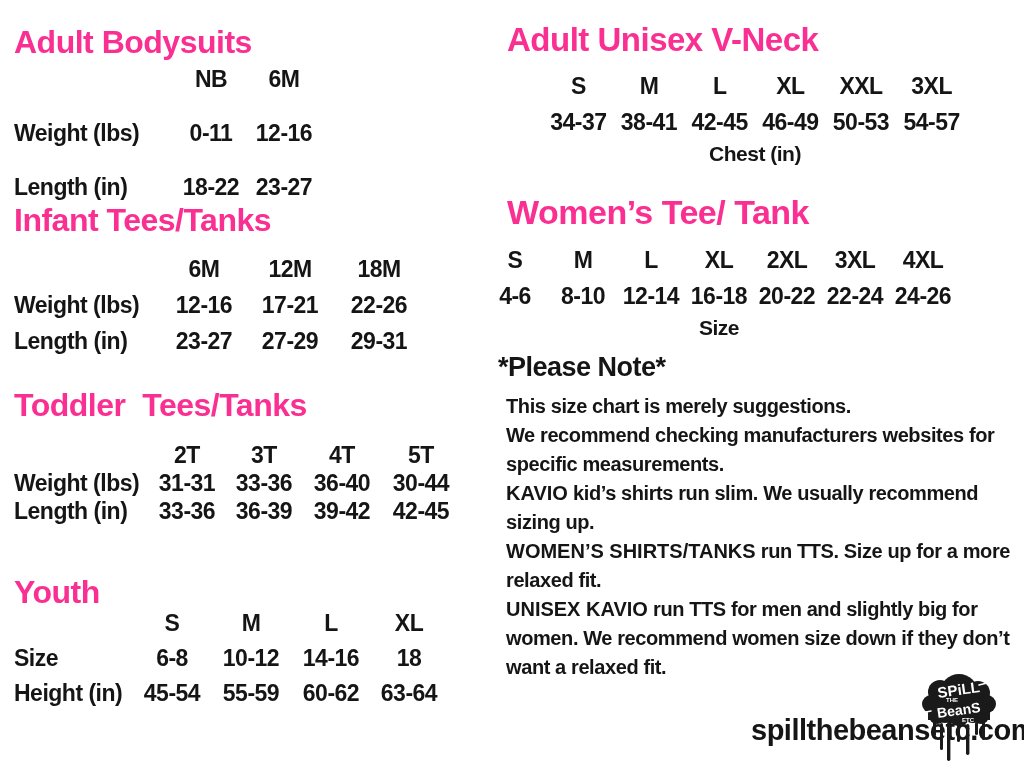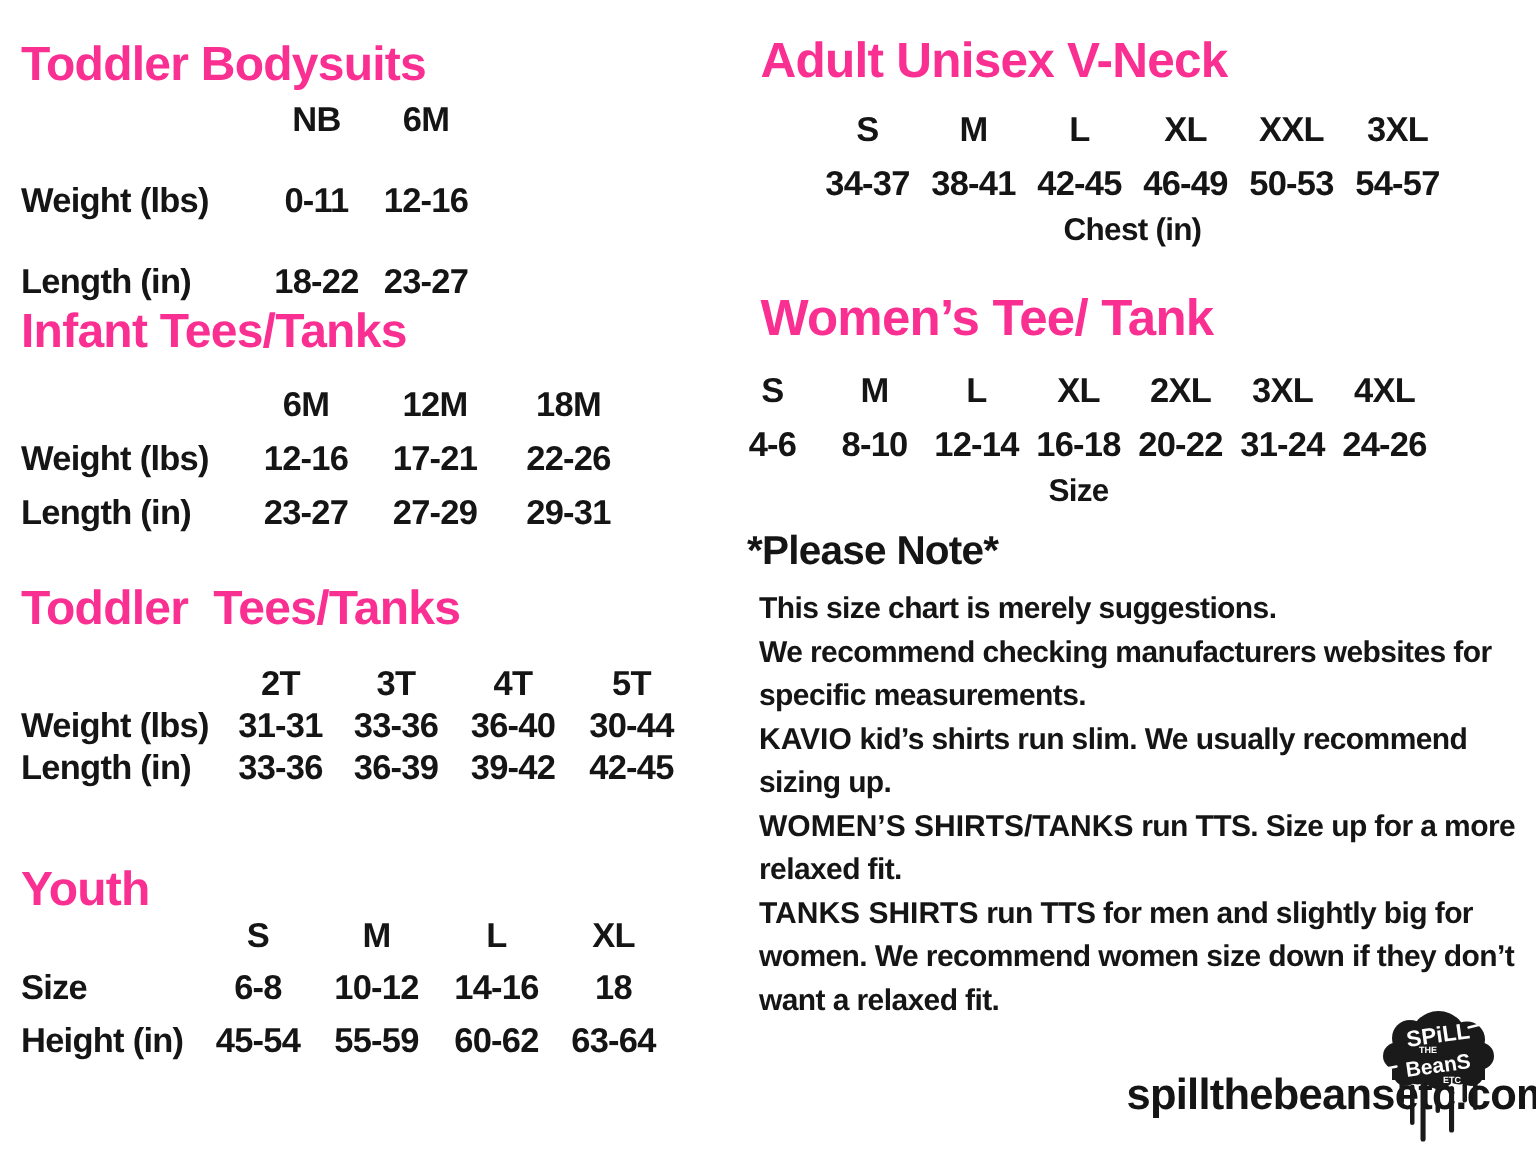--- a/index.html
+++ b/index.html
@@ -48,21 +48,21 @@
   
   #website{position:absolute;left:725px;top:714px;font-size:29px;font-weight:bold;letter-spacing:-0.5px;margin-left:26px;}
   #logo{position:absolute;left:918px;top:666px;width:82px;height:100px;}
 </style>
 </head>
 <body>
 
 <div class="canvas">
 
   <section class="sec" id="sec-ib">
-    <h2 class="t-title">Toddler Bodysuits</h2>
+    <h2 class="t-title">Adult Bodysuits</h2>
     <div class="grid grid-ib">
       <span class="lbl"></span>
       <span class="hdr">NB</span>
       <span class="hdr">6M</span>
       <span class="lbl">Weight (lbs)</span>
       <span class="val">0-11</span>
       <span class="val">12-16</span>
       <span class="lbl">Length (in)</span>
       <span class="val">18-22</span>
       <span class="val">23-27</span>
@@ -156,33 +156,33 @@
       <span class="hdr">L</span>
       <span class="hdr">XL</span>
       <span class="hdr">2XL</span>
       <span class="hdr">3XL</span>
       <span class="hdr">4XL</span>
       <span class="val">4-6</span>
       <span class="val">8-10</span>
       <span class="val">12-14</span>
       <span class="val">16-18</span>
       <span class="val">20-22</span>
-      <span class="val">31-24</span>
+      <span class="val">22-24</span>
       <span class="val">24-26</span>
     </div>
     <div class="measure measure-wt">Size</div>
   </section>
 
   <section class="sec" id="sec-notes">
     <h2 class="notes-title">*Please Note*</h2>
     <p class="note"><span class="lead"></span><span>This size chart is merely suggestions.</span></p>
     <p class="note"><span class="lead"></span><span>We recommend checking manufacturers websites for specific measurements.</span></p>
     <p class="note"><span class="lead">KAVIO</span><span> kid’s shirts run slim. We usually recommend sizing up.</span></p>
     <p class="note"><span class="lead">WOMEN’S SHIRTS/TANKS</span><span> run TTS. Size up for a more relaxed fit.</span></p>
-    <p class="note"><span class="lead">TANKS SHIRTS</span><span> run TTS for men and slightly big for women. We recommend women size down if they don’t want a relaxed fit.</span></p>
+    <p class="note"><span class="lead">UNISEX KAVIO</span><span> run TTS for men and slightly big for women. We recommend women size down if they don’t want a relaxed fit.</span></p>
   </section>
 
   <div id="website">spillthebeansetc.com</div>
 
   <svg id="logo" viewBox="0 0 82 100" aria-hidden="true">
     <g fill="#1a1a1a">
       <circle cx="41" cy="27" r="19"></circle>
       <circle cx="22" cy="26" r="12"></circle>
       <circle cx="60" cy="27" r="12"></circle>
       <circle cx="13" cy="38" r="9"></circle>

